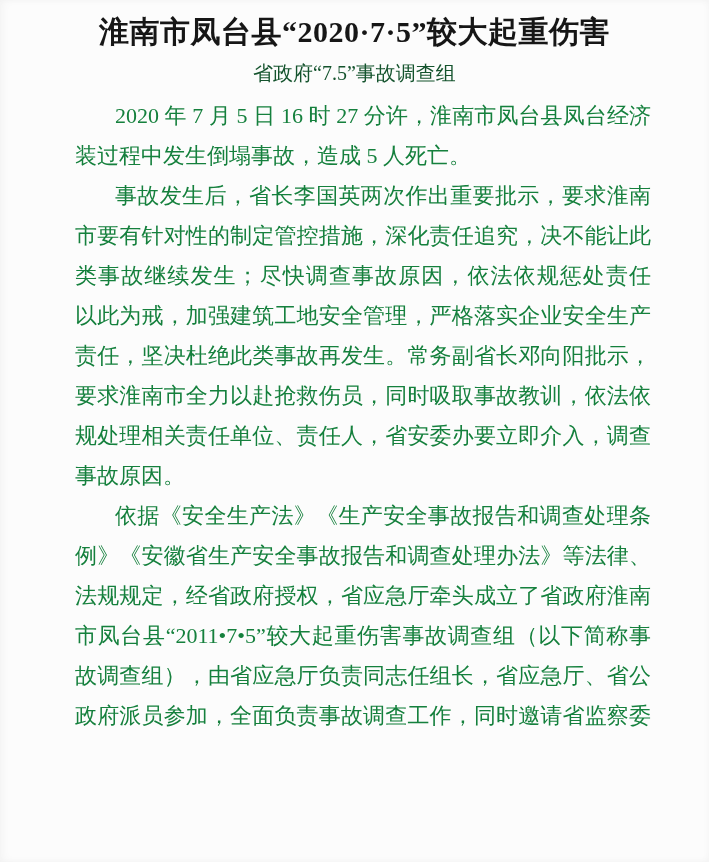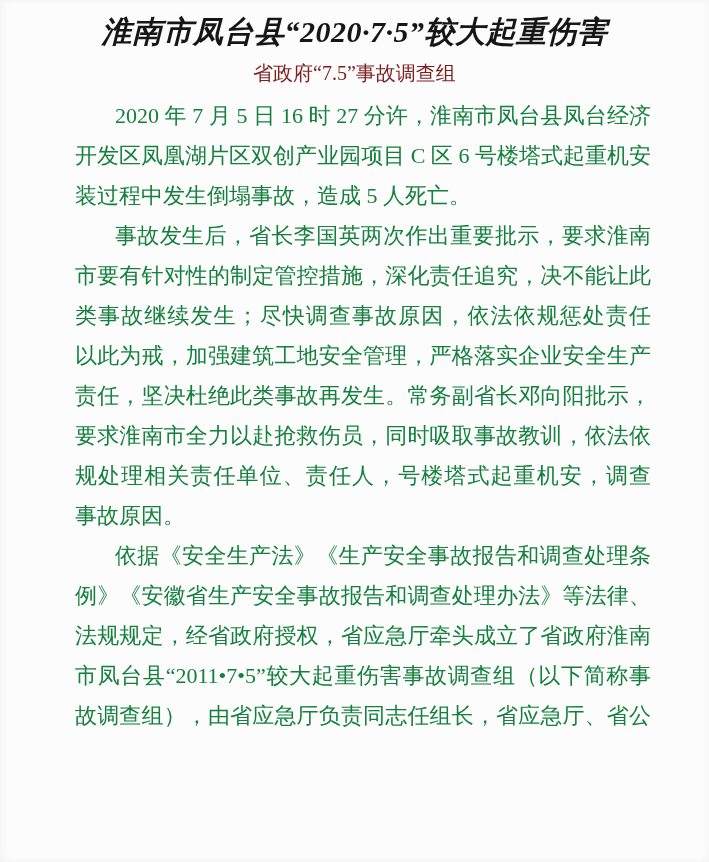--- a/index.html
+++ b/index.html
@@ -22,28 +22,27 @@
     padding-top: 13px;
     text-align: center;
     font-size: 30px;
     line-height: 37px;
     font-weight: bold;
     color: #161616;
     letter-spacing: 0.5px;
   }
   .doc-title .title-line {
     display: block;
-    font-style: italic;
   }
   .doc-subtitle {
     margin-top: 10px;
     text-align: center;
     font-size: 20px;
     line-height: 26px;
-    color: #7f1d1d;
+    color: #14532d;
   }
   .doc-body {
     margin-top: 10px;
     margin-left: 75px;
     width: 576px;
     font-size: 22px;
     color: #15803d;
   }
   .line {
     height: 40px;
@@ -65,29 +64,29 @@
 
 <div class="page">
   <h1 class="doc-title">
     <span class="title-line">淮南市凤台县“2020·7·5”较大起重伤害</span>
   </h1>
 
   <div class="doc-subtitle">省政府“7.5”事故调查组</div>
 
   <div class="doc-body">
       <div class="line indent">2020 年 7 月 5 日 16 时 27 分许，淮南市凤台县凤台经济</div>
-      <div class="line">开发区凤凰湖片区双创产业园项目 C 区 6 号楼塔式起重机安</div>
       <div class="line end">装过程中发生倒塌事故，造成 5 人死亡。</div>
       <div class="line indent">事故发生后，省长李国英两次作出重要批示，要求淮南</div>
       <div class="line">市要有针对性的制定管控措施，深化责任追究，决不能让此</div>
       <div class="line">类事故继续发生；尽快调查事故原因，依法依规惩处责任者，</div>
       <div class="line">以此为戒，加强建筑工地安全管理，严格落实企业安全生产</div>
       <div class="line">责任，坚决杜绝此类事故再发生。常务副省长邓向阳批示，</div>
       <div class="line">要求淮南市全力以赴抢救伤员，同时吸取事故教训，依法依</div>
-      <div class="line">规处理相关责任单位、责任人，号楼塔式起重机安，调查</div>
+      <div class="line">规处理相关责任单位、责任人，省安委办要立即介入，调查</div>
       <div class="line end">事故原因。</div>
       <div class="line indent">依据《安全生产法》《生产安全事故报告和调查处理条</div>
       <div class="line">例》《安徽省生产安全事故报告和调查处理办法》等法律、</div>
       <div class="line">法规规定，经省政府授权，省应急厅牵头成立了省政府淮南</div>
       <div class="line">市凤台县“2011•7•5”较大起重伤害事故调查组（以下简称事</div>
       <div class="line">故调查组），由省应急厅负责同志任组长，省应急厅、省公</div>
+      <div class="line">政府派员参加，全面负责事故调查工作，同时邀请省监察委</div>
     </div>
 </div>
 
 </body></html>

